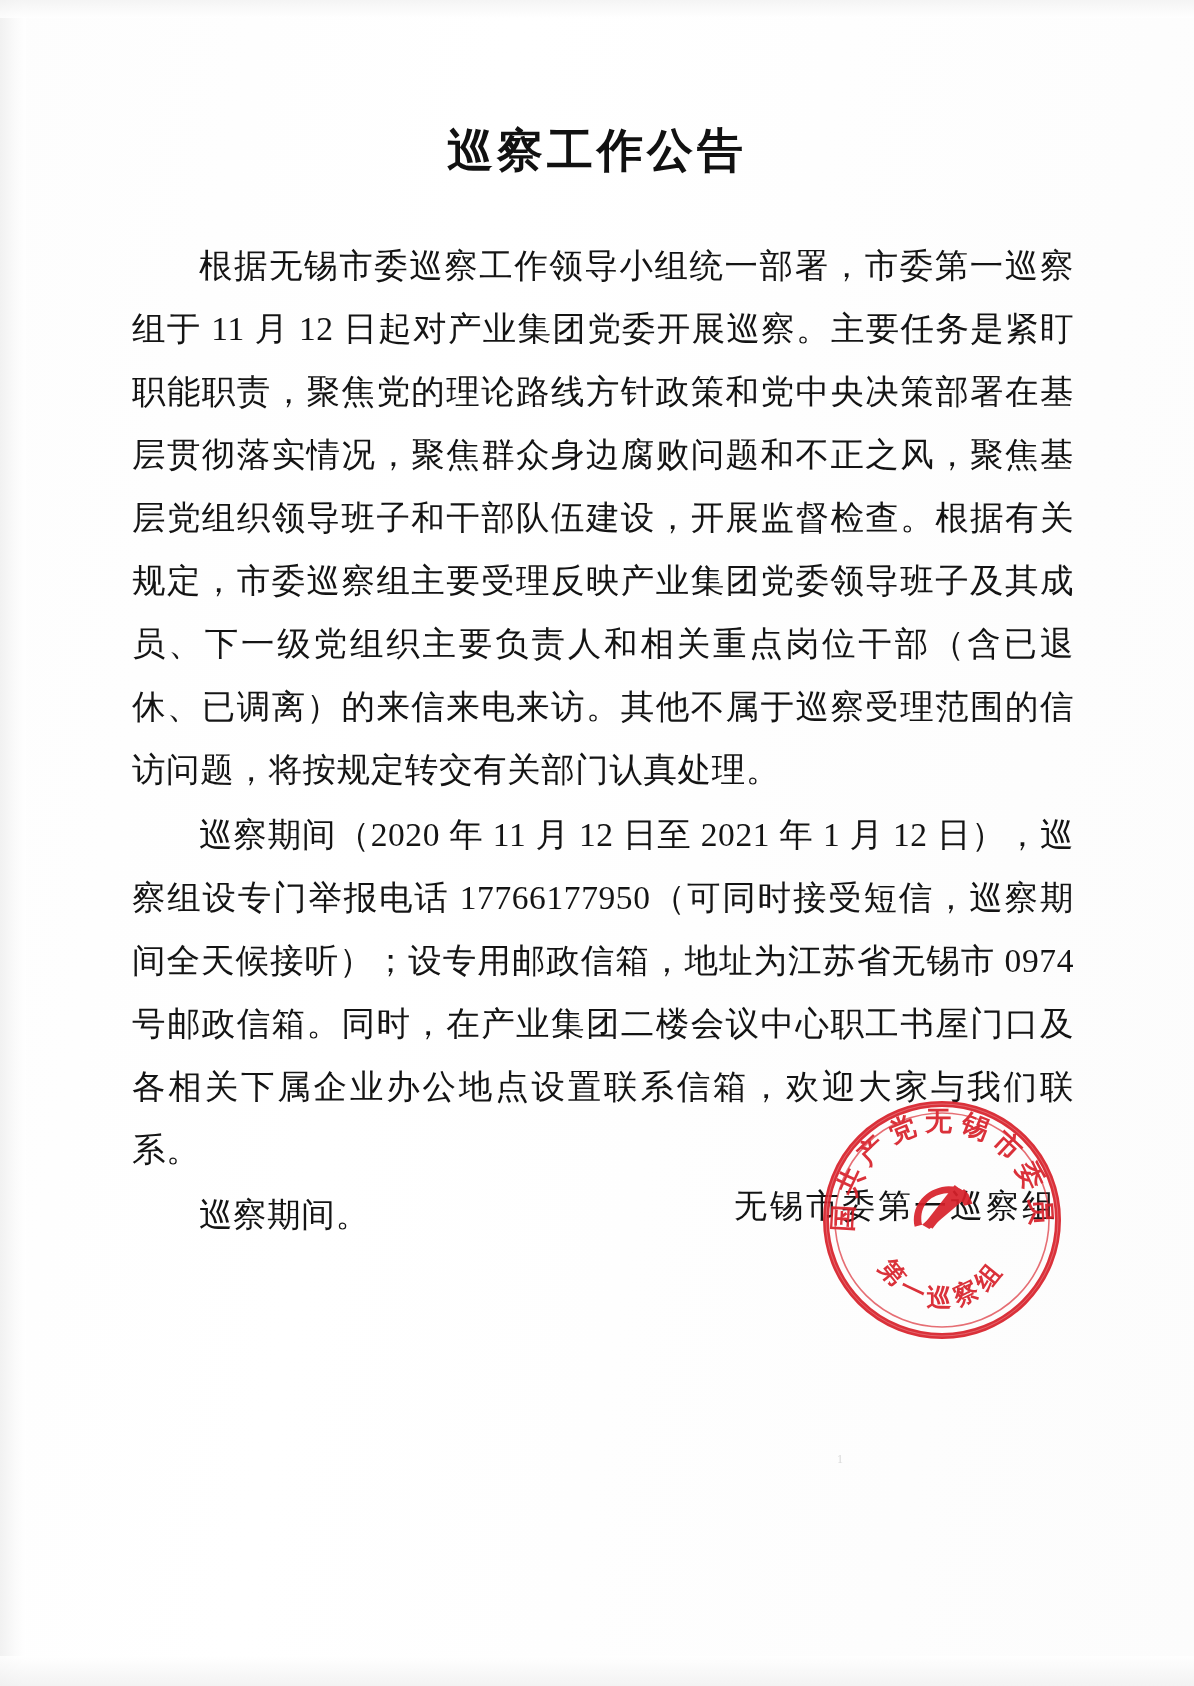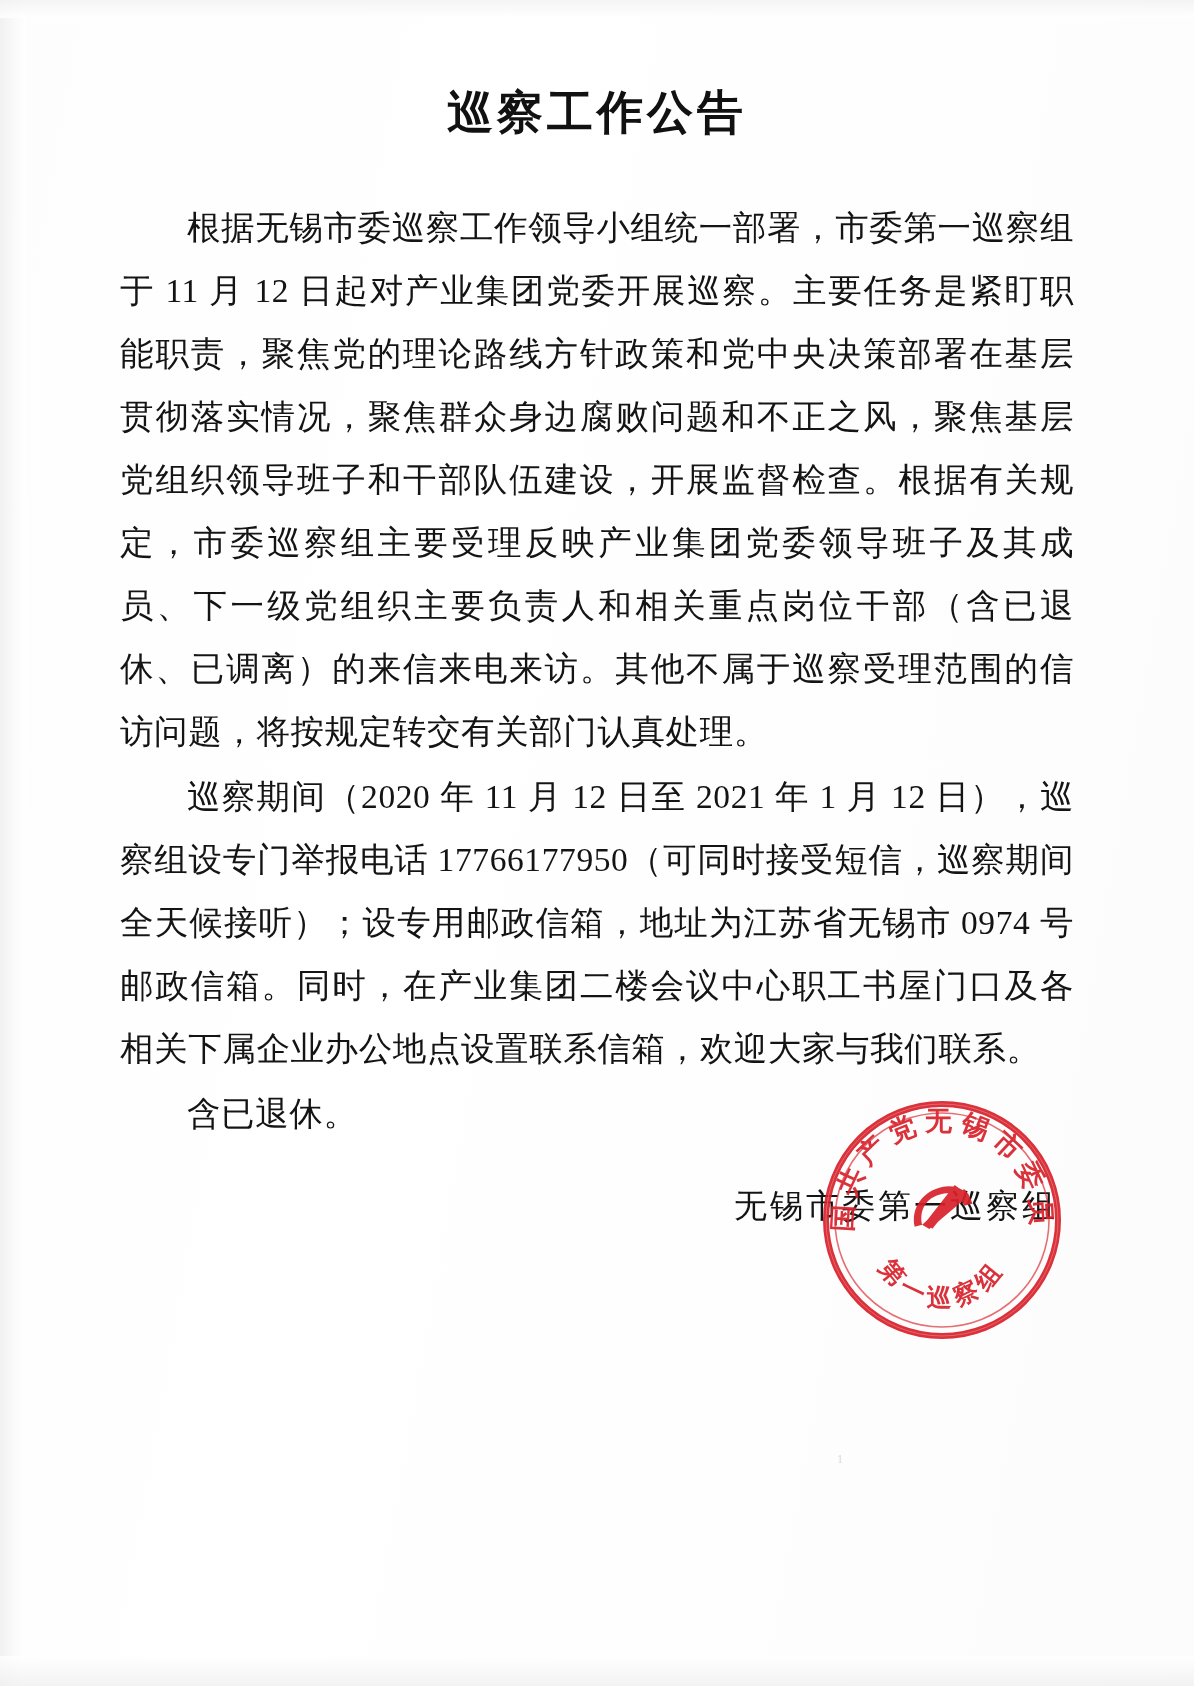--- a/index.html
+++ b/index.html
@@ -45,41 +45,41 @@
   .doc {
     position: absolute;
     left: 120px;
     top: 0;
     width: 954px;
     height: 1686px;
   }
 
   .doc-title {
     margin: 0;
-    padding-top: 82px;
+    padding-top: 120px;
     text-align: center;
     font-size: 46px;
     font-weight: 700;
     letter-spacing: 4px;
     color: #111;
     font-family: "Liberation Serif", "DejaVu Serif", serif;
   }
 
   .body-text {
     margin-top: 52px;
     font-size: 33.5px;
     line-height: 63px;
     text-align: justify;
     text-justify: inter-ideograph;
     letter-spacing: 0.6px;
     color: #141414;
   }
 
   .para {
-    margin: 0 0 2px 0;
+    margin: 0 0 2px 12px;
     text-indent: 67px;
   }
 
   .signature-block {
     position: absolute;
     right: 16px;
     top: 1178px;
     width: 560px;
     text-align: right;
     font-size: 33px;
@@ -125,21 +125,21 @@
   <div class="paper-edge-top"></div>
   <div class="paper-edge-bottom"></div>
 
   <div class="doc">
 
     <h1 class="doc-title">巡察工作公告</h1>
 
     <div class="body-text">
       <p class="para">根据无锡市委巡察工作领导小组统一部署，市委第一巡察组于 11 月 12 日起对产业集团党委开展巡察。主要任务是紧盯职能职责，聚焦党的理论路线方针政策和党中央决策部署在基层贯彻落实情况，聚焦群众身边腐败问题和不正之风，聚焦基层党组织领导班子和干部队伍建设，开展监督检查。根据有关规定，市委巡察组主要受理反映产业集团党委领导班子及其成员、下一级党组织主要负责人和相关重点岗位干部（含已退休、已调离）的来信来电来访。其他不属于巡察受理范围的信访问题，将按规定转交有关部门认真处理。</p>
       <p class="para">巡察期间（2020 年 11 月 12 日至 2021 年 1 月 12 日），巡察组设专门举报电话 17766177950（可同时接受短信，巡察期间全天候接听）；设专用邮政信箱，地址为江苏省无锡市 0974 号邮政信箱。同时，在产业集团二楼会议中心职工书屋门口及各相关下属企业办公地点设置联系信箱，欢迎大家与我们联系。</p>
-      <p class="para">含已退休。</p>
+      <p class="para">巡察期间。</p>
     </div>
 
     <div class="signature-block">
       <span class="sig-line">无锡市委第一巡察组</span>
     </div>
 
     <div class="seal">
       <svg viewBox="0 0 244 244" xmlns="http://www.w3.org/2000/svg">
         <defs>
           <path id="sealArcOuter" d="M 32,122 A 90,90 0 1 1 212,122"></path>

